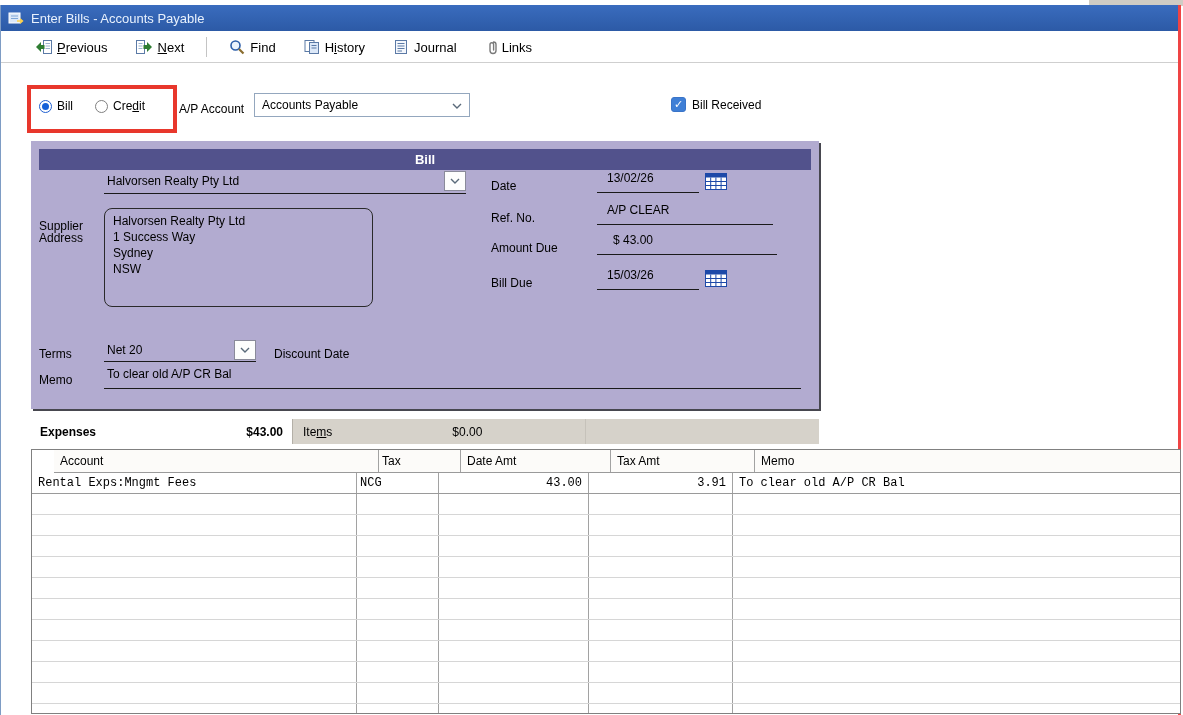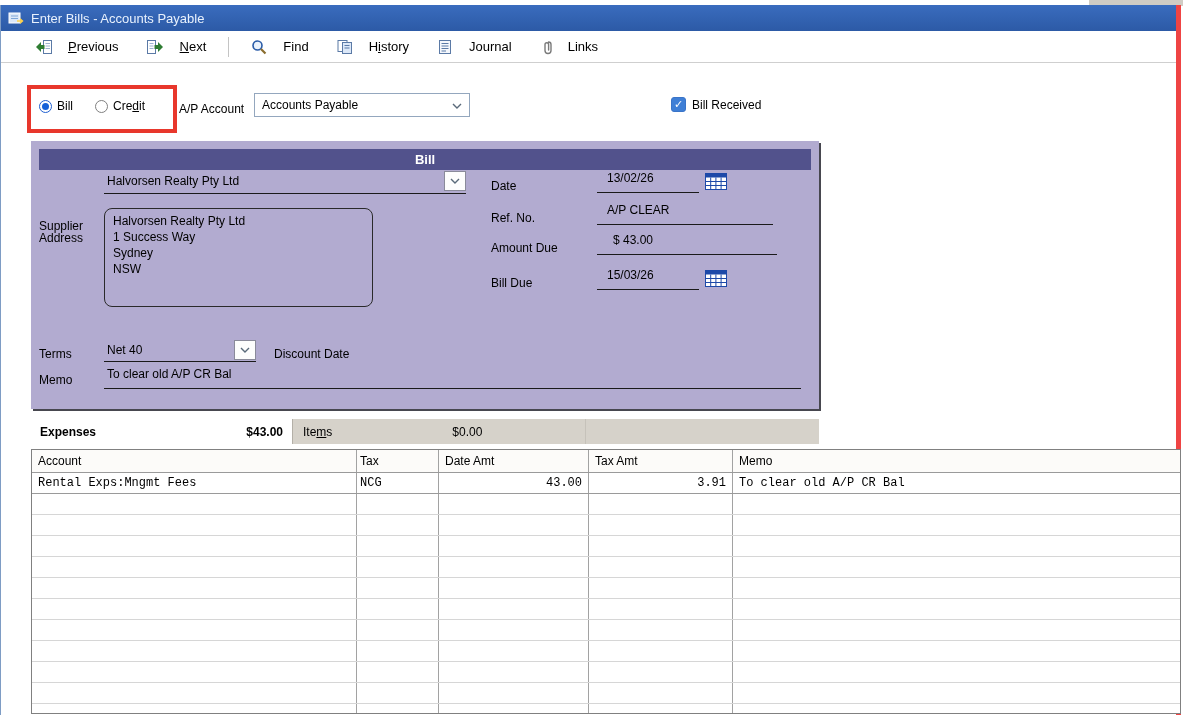--- a/index.html
+++ b/index.html
@@ -1,29 +1,29 @@
 <!DOCTYPE html>
 <html><head>
 <meta charset="utf-8">
 <style>
   * { box-sizing: border-box; margin: 0; padding: 0; }
   html,body { width:1183px; height:715px; background:#fff; font-family:"Liberation Sans","DejaVu Sans",sans-serif; color:#000; overflow:hidden; }
   .screen { position:relative; width:1183px; height:715px; background:#fff; overflow:hidden; }
   .corner-artifact { position:absolute; top:0; right:0; width:94px; height:6px; background:#d0ccc4; }
 
-  .window { position:absolute; top:5px; left:0; width:1181px; height:710px; background:#fff; border-left:1px solid #7e9cc4; border-right:5px solid #ef4444; }
+  .window { position:absolute; top:5px; left:0; width:1181px; height:710px; background:#fff; border-left:1px solid #7e9cc4; border-right:3px solid #ef4444; }
 
   
   .titlebar { height:26px; background:linear-gradient(#3a6cbe,#2c5aa6); display:flex; align-items:center; padding-left:7px; gap:7px; }
   .titlebar .title-text { color:#e8f1fd; font-size:13px; }
   .win-icon { display:flex; align-items:center; }
 
   
   .toolbar { height:32px; background:#fff; border-bottom:1px solid #cfcfcf; display:flex; align-items:center; padding-left:32px; gap:24px; }
-  .tb { display:flex; align-items:center; gap:16px; background:none; border:none; font:13px "Liberation Sans","DejaVu Sans",sans-serif; color:#000; cursor:default; padding:2px 2px; }
+  .tb { display:flex; align-items:flex-end; gap:5px; background:none; border:none; font:13px "Liberation Sans","DejaVu Sans",sans-serif; color:#000; cursor:default; padding:2px 2px; }
   .tsep { width:1px; height:20px; background:#c4c4c4; margin:0 -4px; }
   .tbi { display:flex; align-items:center; }
 
   
   .content { position:relative; width:100%; height:651px; background:#fff; }
 
   .red-box { position:absolute; left:26px; top:22px; width:150px; height:48px; border:4px solid #e8372c; z-index:30; }
 
   
   .radio-item { position:absolute; display:flex; align-items:center; gap:5px; font-size:12px; }
@@ -70,21 +70,21 @@
 
   
   .tab-strip { position:absolute; left:30px; top:356px; width:788px; height:25px; background:#d6d2ca; display:flex; font-size:12px; }
   .tab { display:flex; align-items:center; height:25px; }
   .tab-expenses { width:262px; background:#fff; border-right:1px solid #b4b0a8; padding:0 9px; justify-content:space-between; font-weight:bold; }
   .tab-items { width:293px; padding:0 10px; border-right:1px solid #c6c2ba; }
   .tab-items .tab-amt { margin-left:120px; }
 
   
   .grid { position:absolute; left:30px; top:386px; width:1150px; height:265px; border:1px solid #808080; background:#fff; font-size:12px; overflow:hidden; }
-  .thead { display:flex; height:23px; align-items:center; border-bottom:1px solid #9a9a9a; background:#fcfbf9; }
+  .thead { display:flex; height:23px; align-items:center; border-bottom:1px solid #9a9a9a; background:#fcfbf9;margin-left:22px; }
   .tcell { height:100%; border-right:1px solid #a2a2a2; display:flex; align-items:center; padding:0 6px; overflow:hidden; white-space:nowrap; }
   .c0 { width:325px; }
   .c1 { width:82px; padding-left:3px; }
   .c2 { width:150px; }
   .c3 { width:144px; }
   .c4 { flex:1; border-right:none; }
   .trow { display:flex; height:21px; border-bottom:1px solid #d6d6d6;font-family:Liberation Mono, monospace; }
   .trow:first-child { border-bottom-color:#9a9a9a; }
   .trow .c2, .trow .c3 { justify-content:flex-end; }
   u { text-decoration:underline; }
@@ -269,21 +269,21 @@
                 <line x1="10.9" y1="4.5" x2="10.9" y2="16"></line>
                 <line x1="16.1" y1="4.5" x2="16.1" y2="16"></line>
                 <line x1="0.5" y1="8.5" x2="21.5" y2="8.5"></line>
                 <line x1="0.5" y1="12.5" x2="21.5" y2="12.5"></line>
               </g>
             </svg>
         </button>
 
         <span class="lbl terms-lbl">Terms</span>
         <div class="fld terms-fld">
-          <span style="padding-left:3px;">Net 40</span>
+          <span style="padding-left:3px;">Net 20</span>
           <span class="mini-combo">
             <svg width="10" height="6" viewBox="0 0 10 6">
                 <polyline points="1,1 5,5 9,1" fill="none" stroke="#5a6a7a" stroke-width="1.4"></polyline>
               </svg>
           </span>
         </div>
         <span class="lbl disc-lbl">Discount Date</span>
 
         <span class="lbl memo-lbl">Memo</span>
         <div class="fld memo-fld">

